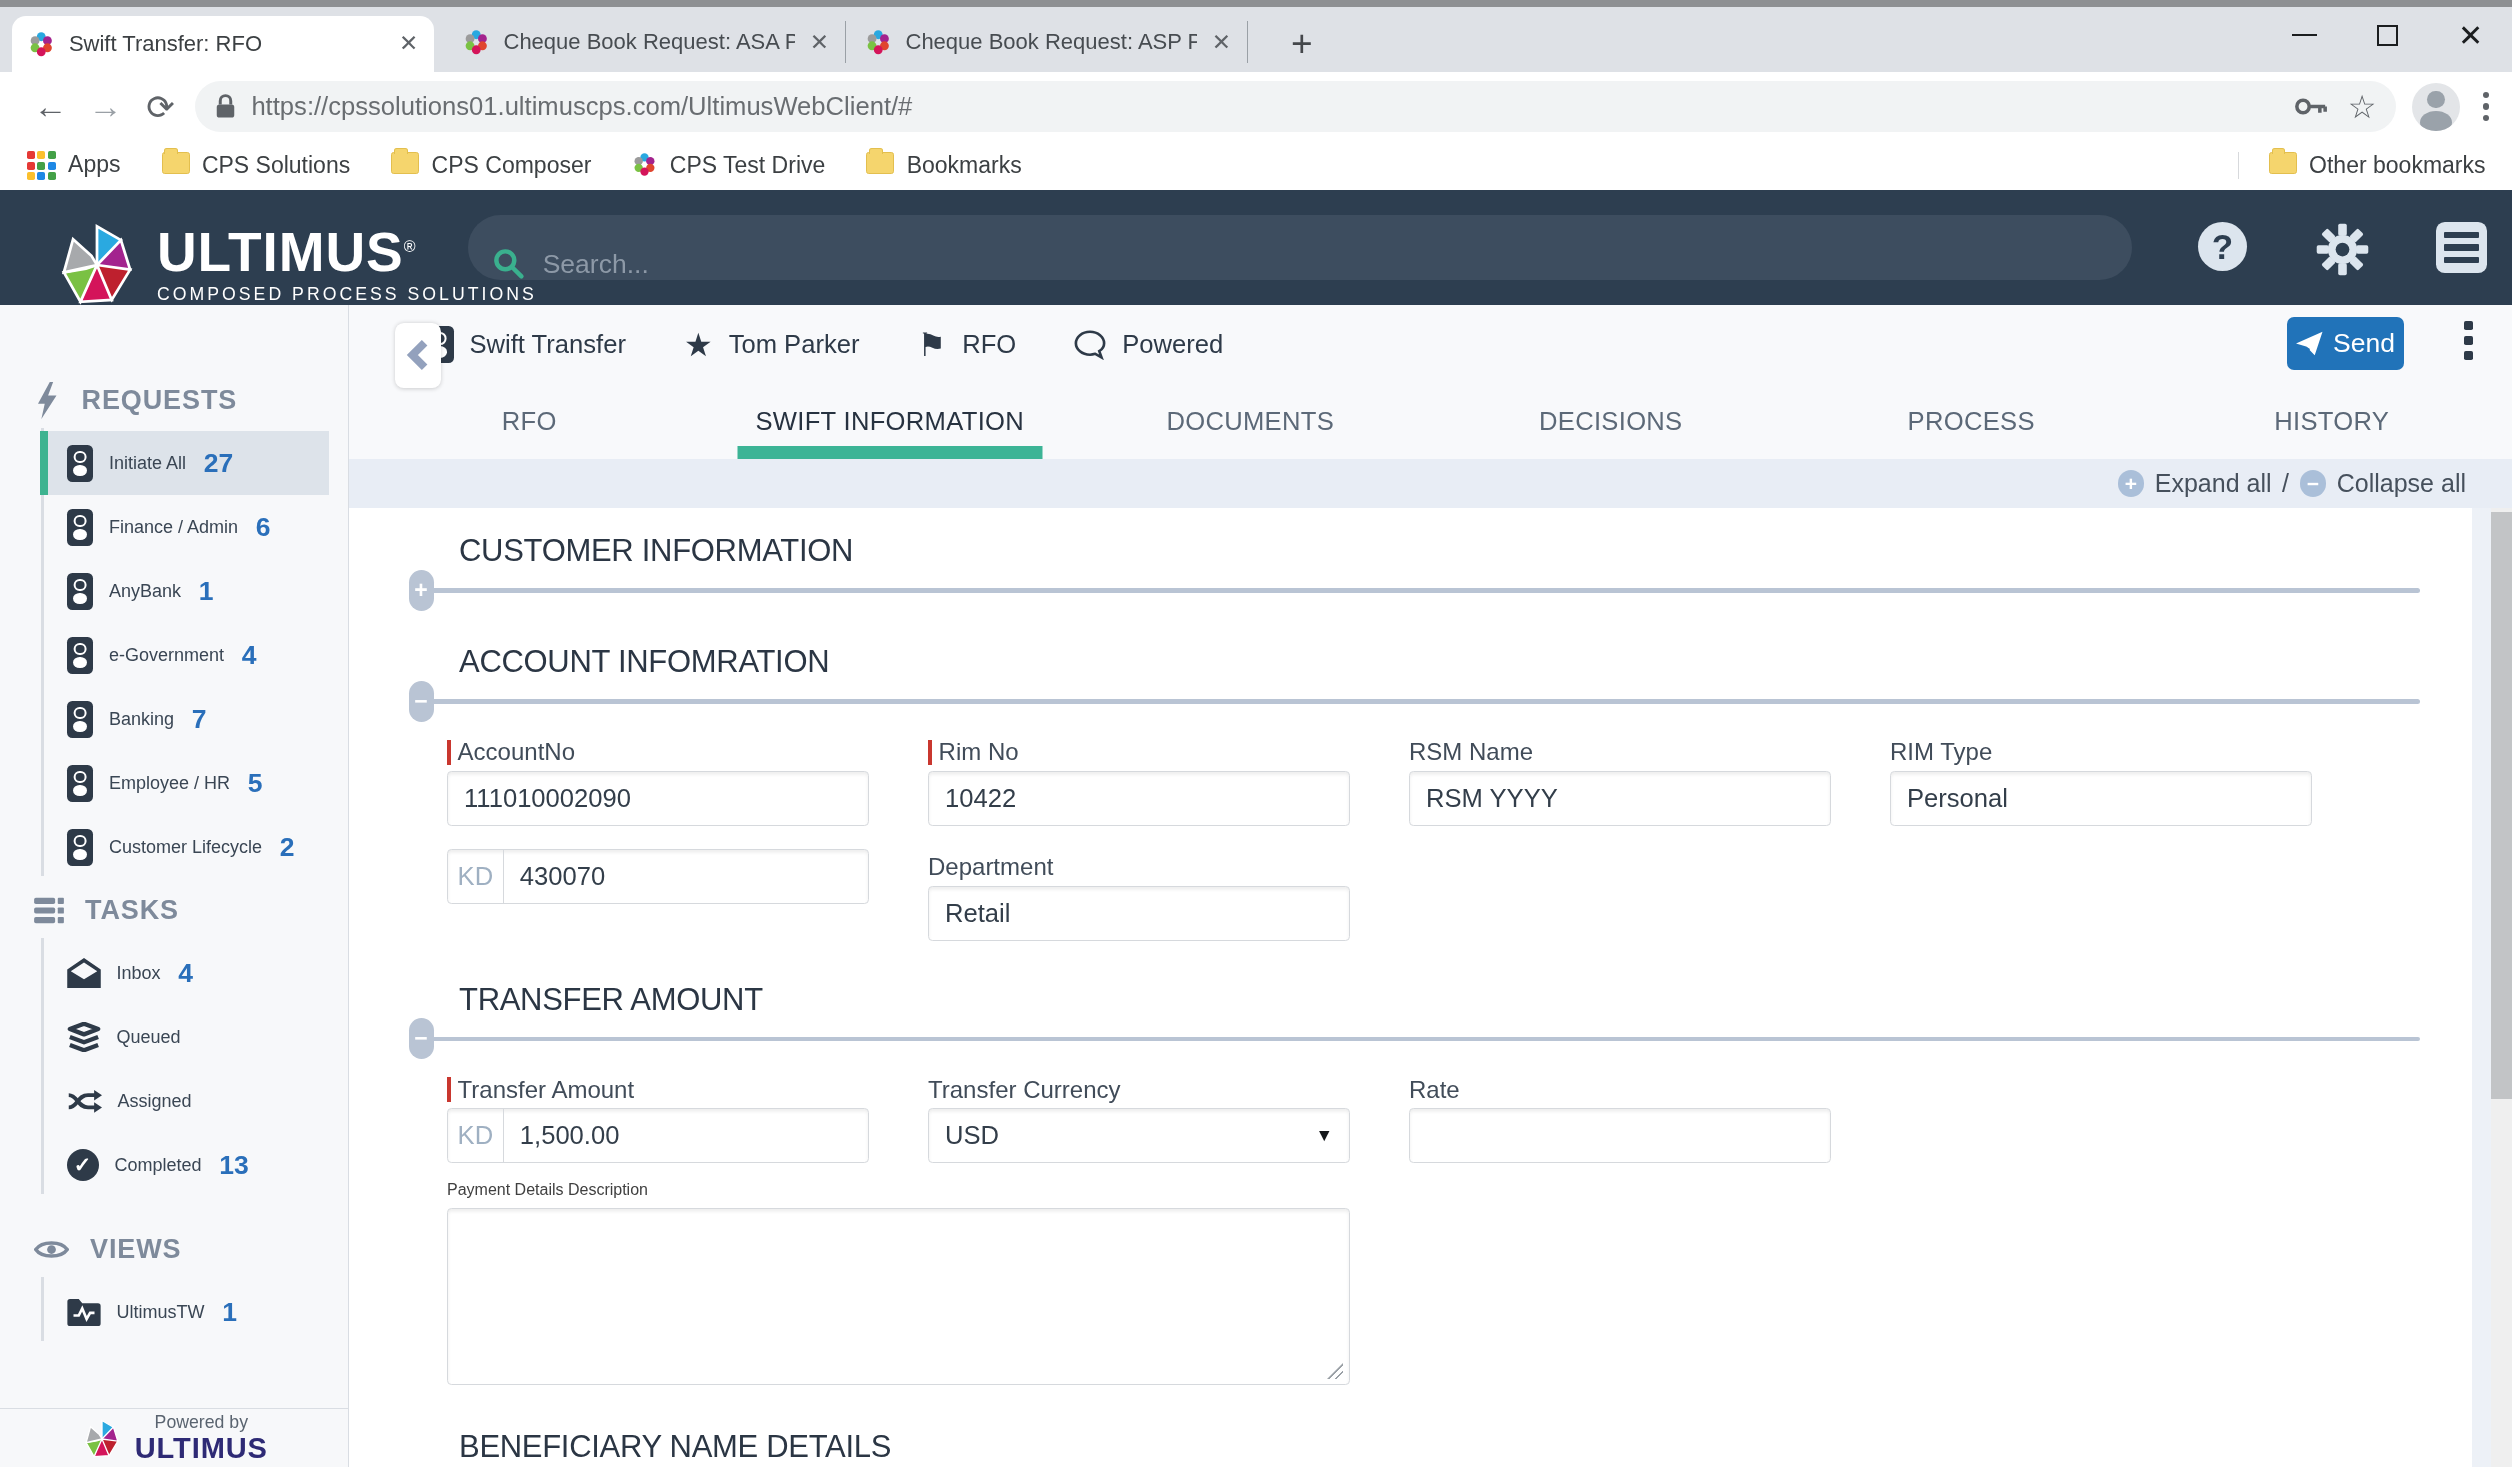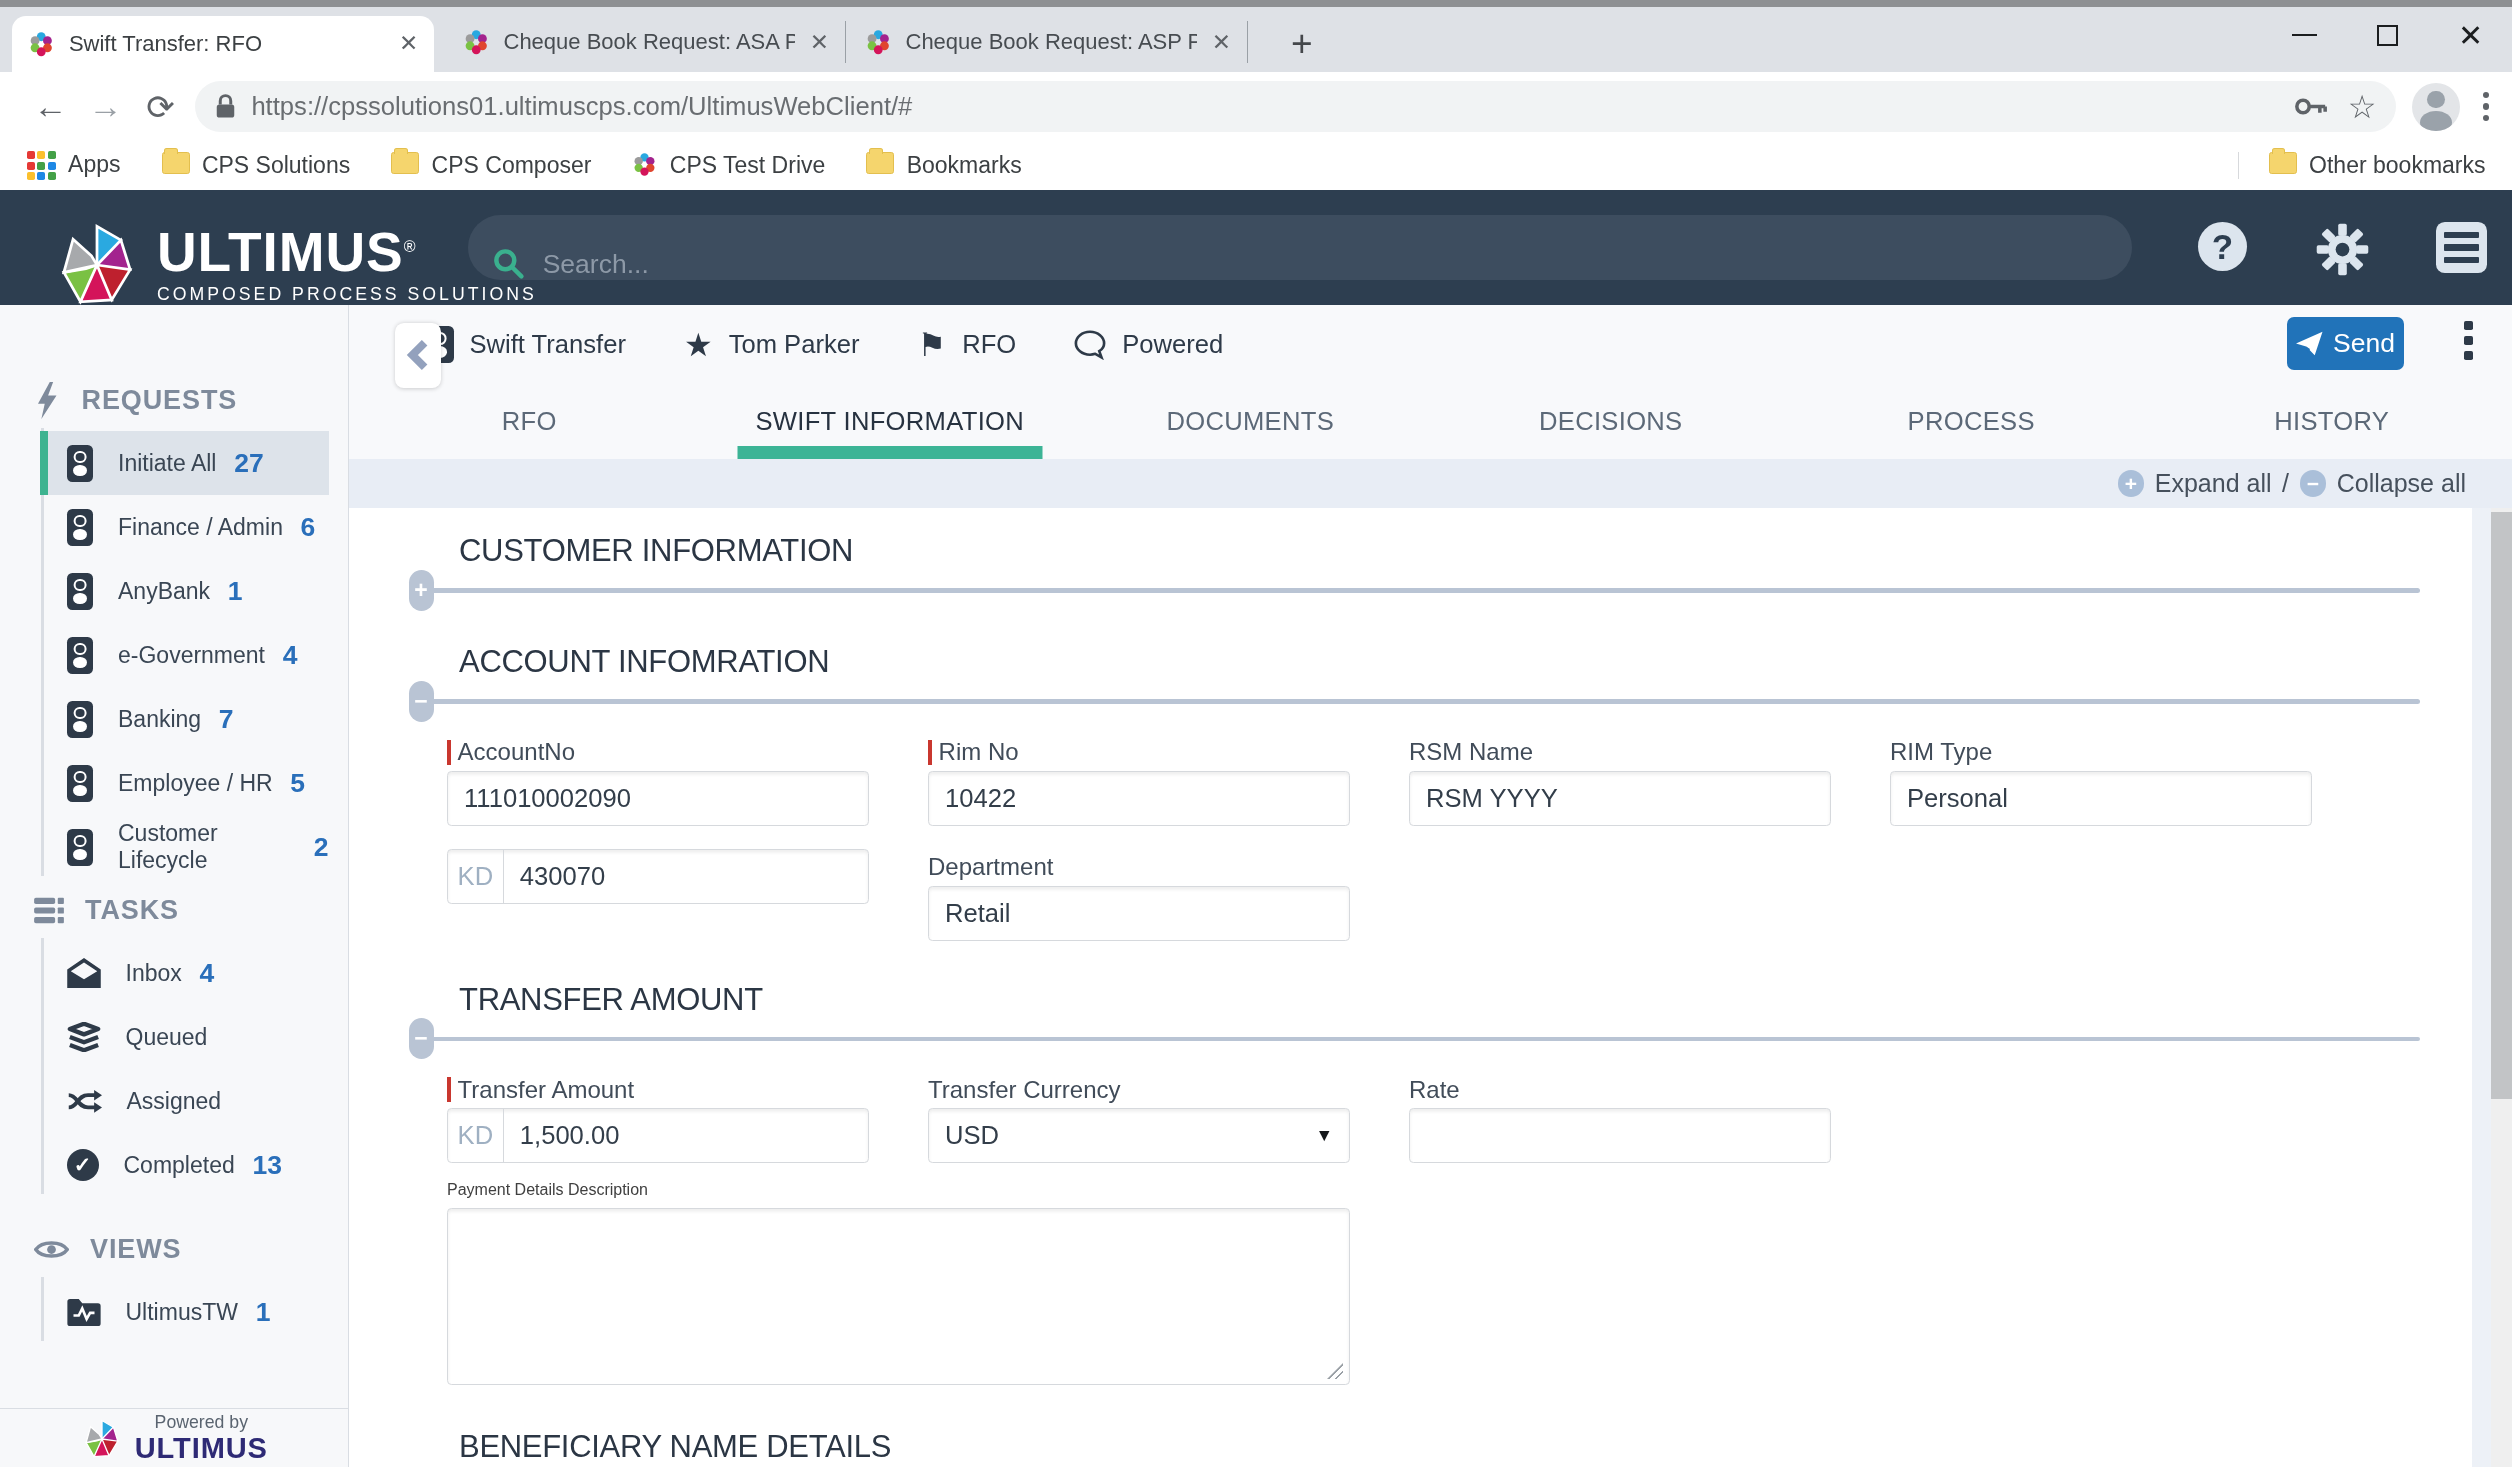--- a/index.html
+++ b/index.html
@@ -67,21 +67,21 @@
   .sidebar { width:349px; background:#f7f8fa; border-right:1.8px solid #d9dde3; position:relative; padding-top:64px; }
   .collapse-btn { position:absolute; left:395px; top:17.7px; width:46px; height:65px; background:#fff; border-radius:8.8px;
                   box-shadow:0 0.9px 4.4px rgba(0,0,0,.18); display:flex; align-items:center; justify-content:center; z-index:5; }
   .s-head { height:62px; display:flex; align-items:center; gap:21px; padding-left:34px;
             color:#7e8a9b; font-size:27px; font-weight:700; letter-spacing:0.9px; }
   .s-group { position:relative; }
   .s-group::before { content:""; position:absolute; left:41px; top:-3.5px; bottom:3.5px; width:2.6px; background:#d9dde3; }
   .s-item { height:64px; display:flex; align-items:center; margin:0 19.4px 0 40px; padding-left:26.5px; position:relative; }
   .s-item.selected { background:#dde3ea; }
   .s-item.selected::before { content:""; position:absolute; left:0; top:0; bottom:0; width:8px; background:#3db390; }
-  .s-label { font-size:23px; color:#3a4654; margin-left:25px; }
+  .s-label { font-size:18px; color:#3a4654; margin-left:16px; }
   .s-count { font-size:26.5px; font-weight:700; color:#2a6fba; margin-left:17.7px; }
   .proc-icon { width:26.5px; height:37px; background:#2e3a48; border-radius:5.3px; position:relative; flex:0 0 26.5px; }
   .proc-icon::before { content:""; position:absolute; left:50%; top:6.2px; transform:translateX(-50%);
                        width:8.8px; height:8.8px; border:2.6px solid #fff; border-radius:50%; }
   .proc-icon::after { content:""; position:absolute; left:50%; bottom:5.3px; transform:translateX(-50%);
                       width:14px; height:11.5px; background:#fff; border-radius:50%; }
   .chk-icon { width:32px; height:32px; border-radius:50%; background:#2e3a48; color:#fff; font-size:21px; font-weight:700;
               display:flex; align-items:center; justify-content:center; flex:0 0 32px; }
   .side-foot { position:absolute; left:0; right:0; bottom:0; height:60px; border-top:1.8px solid #d9dde3;
                display:flex; align-items:center; justify-content:center; gap:10.6px; background:#f7f8fa; }

